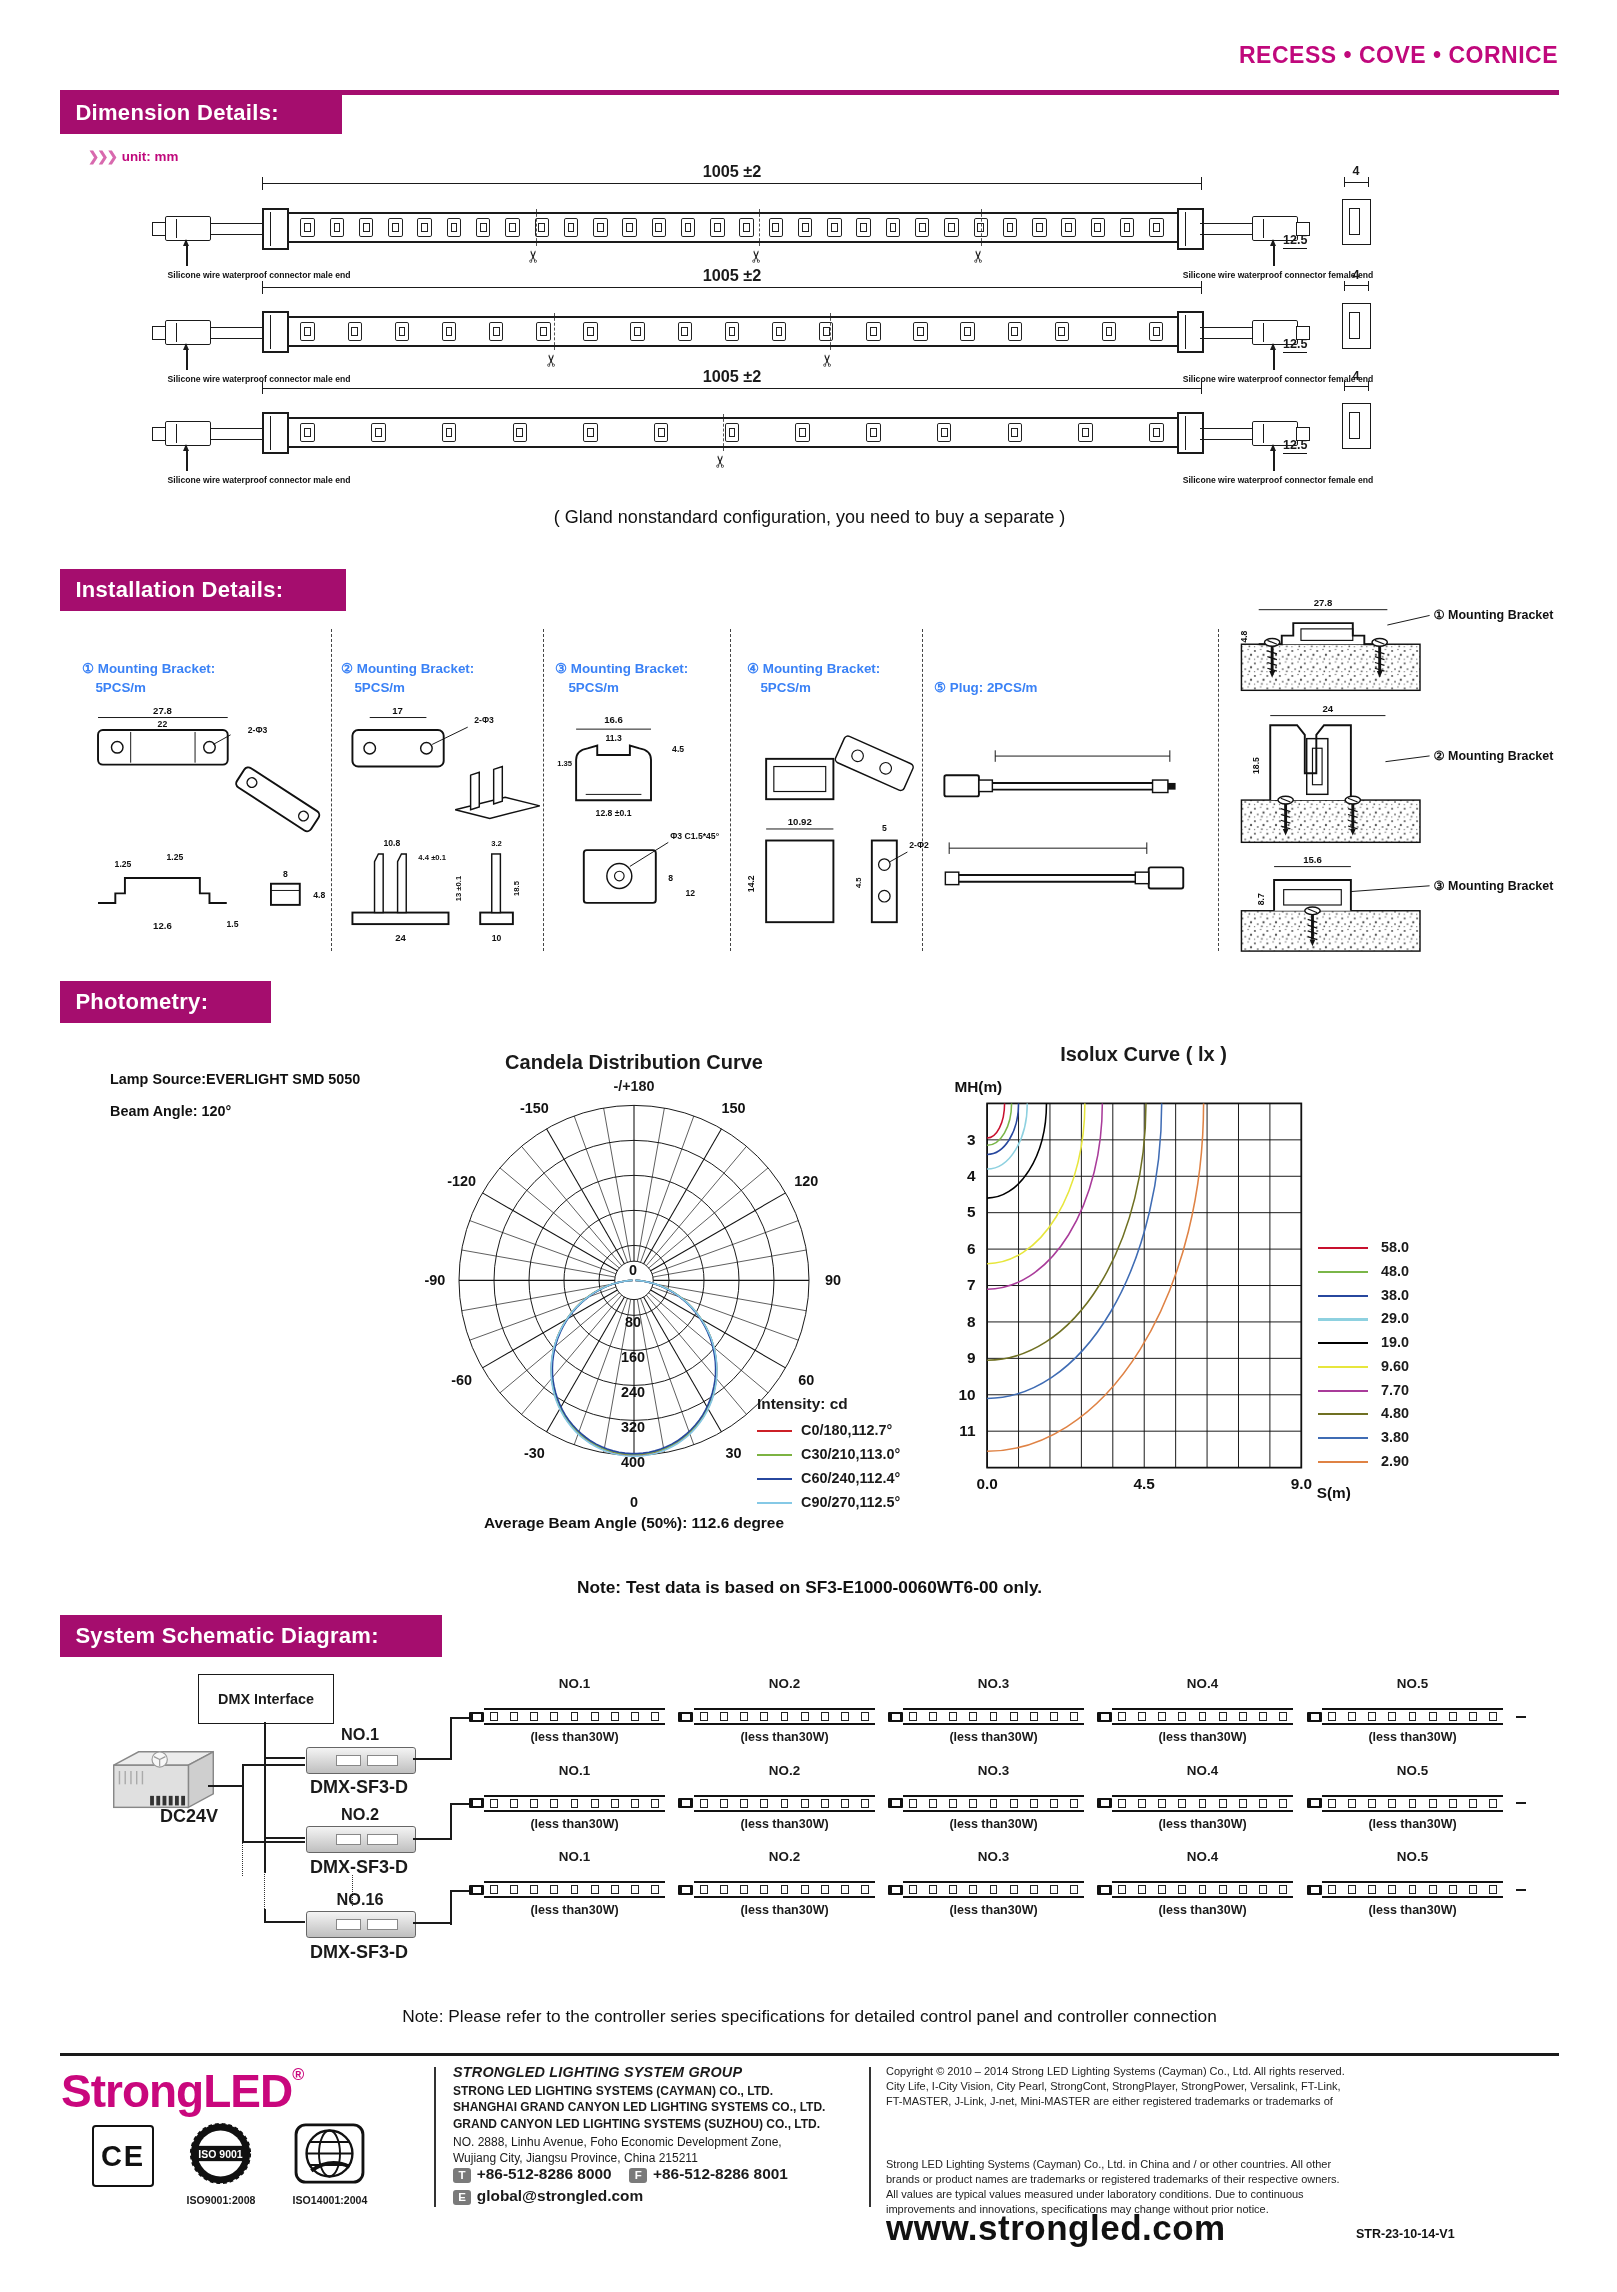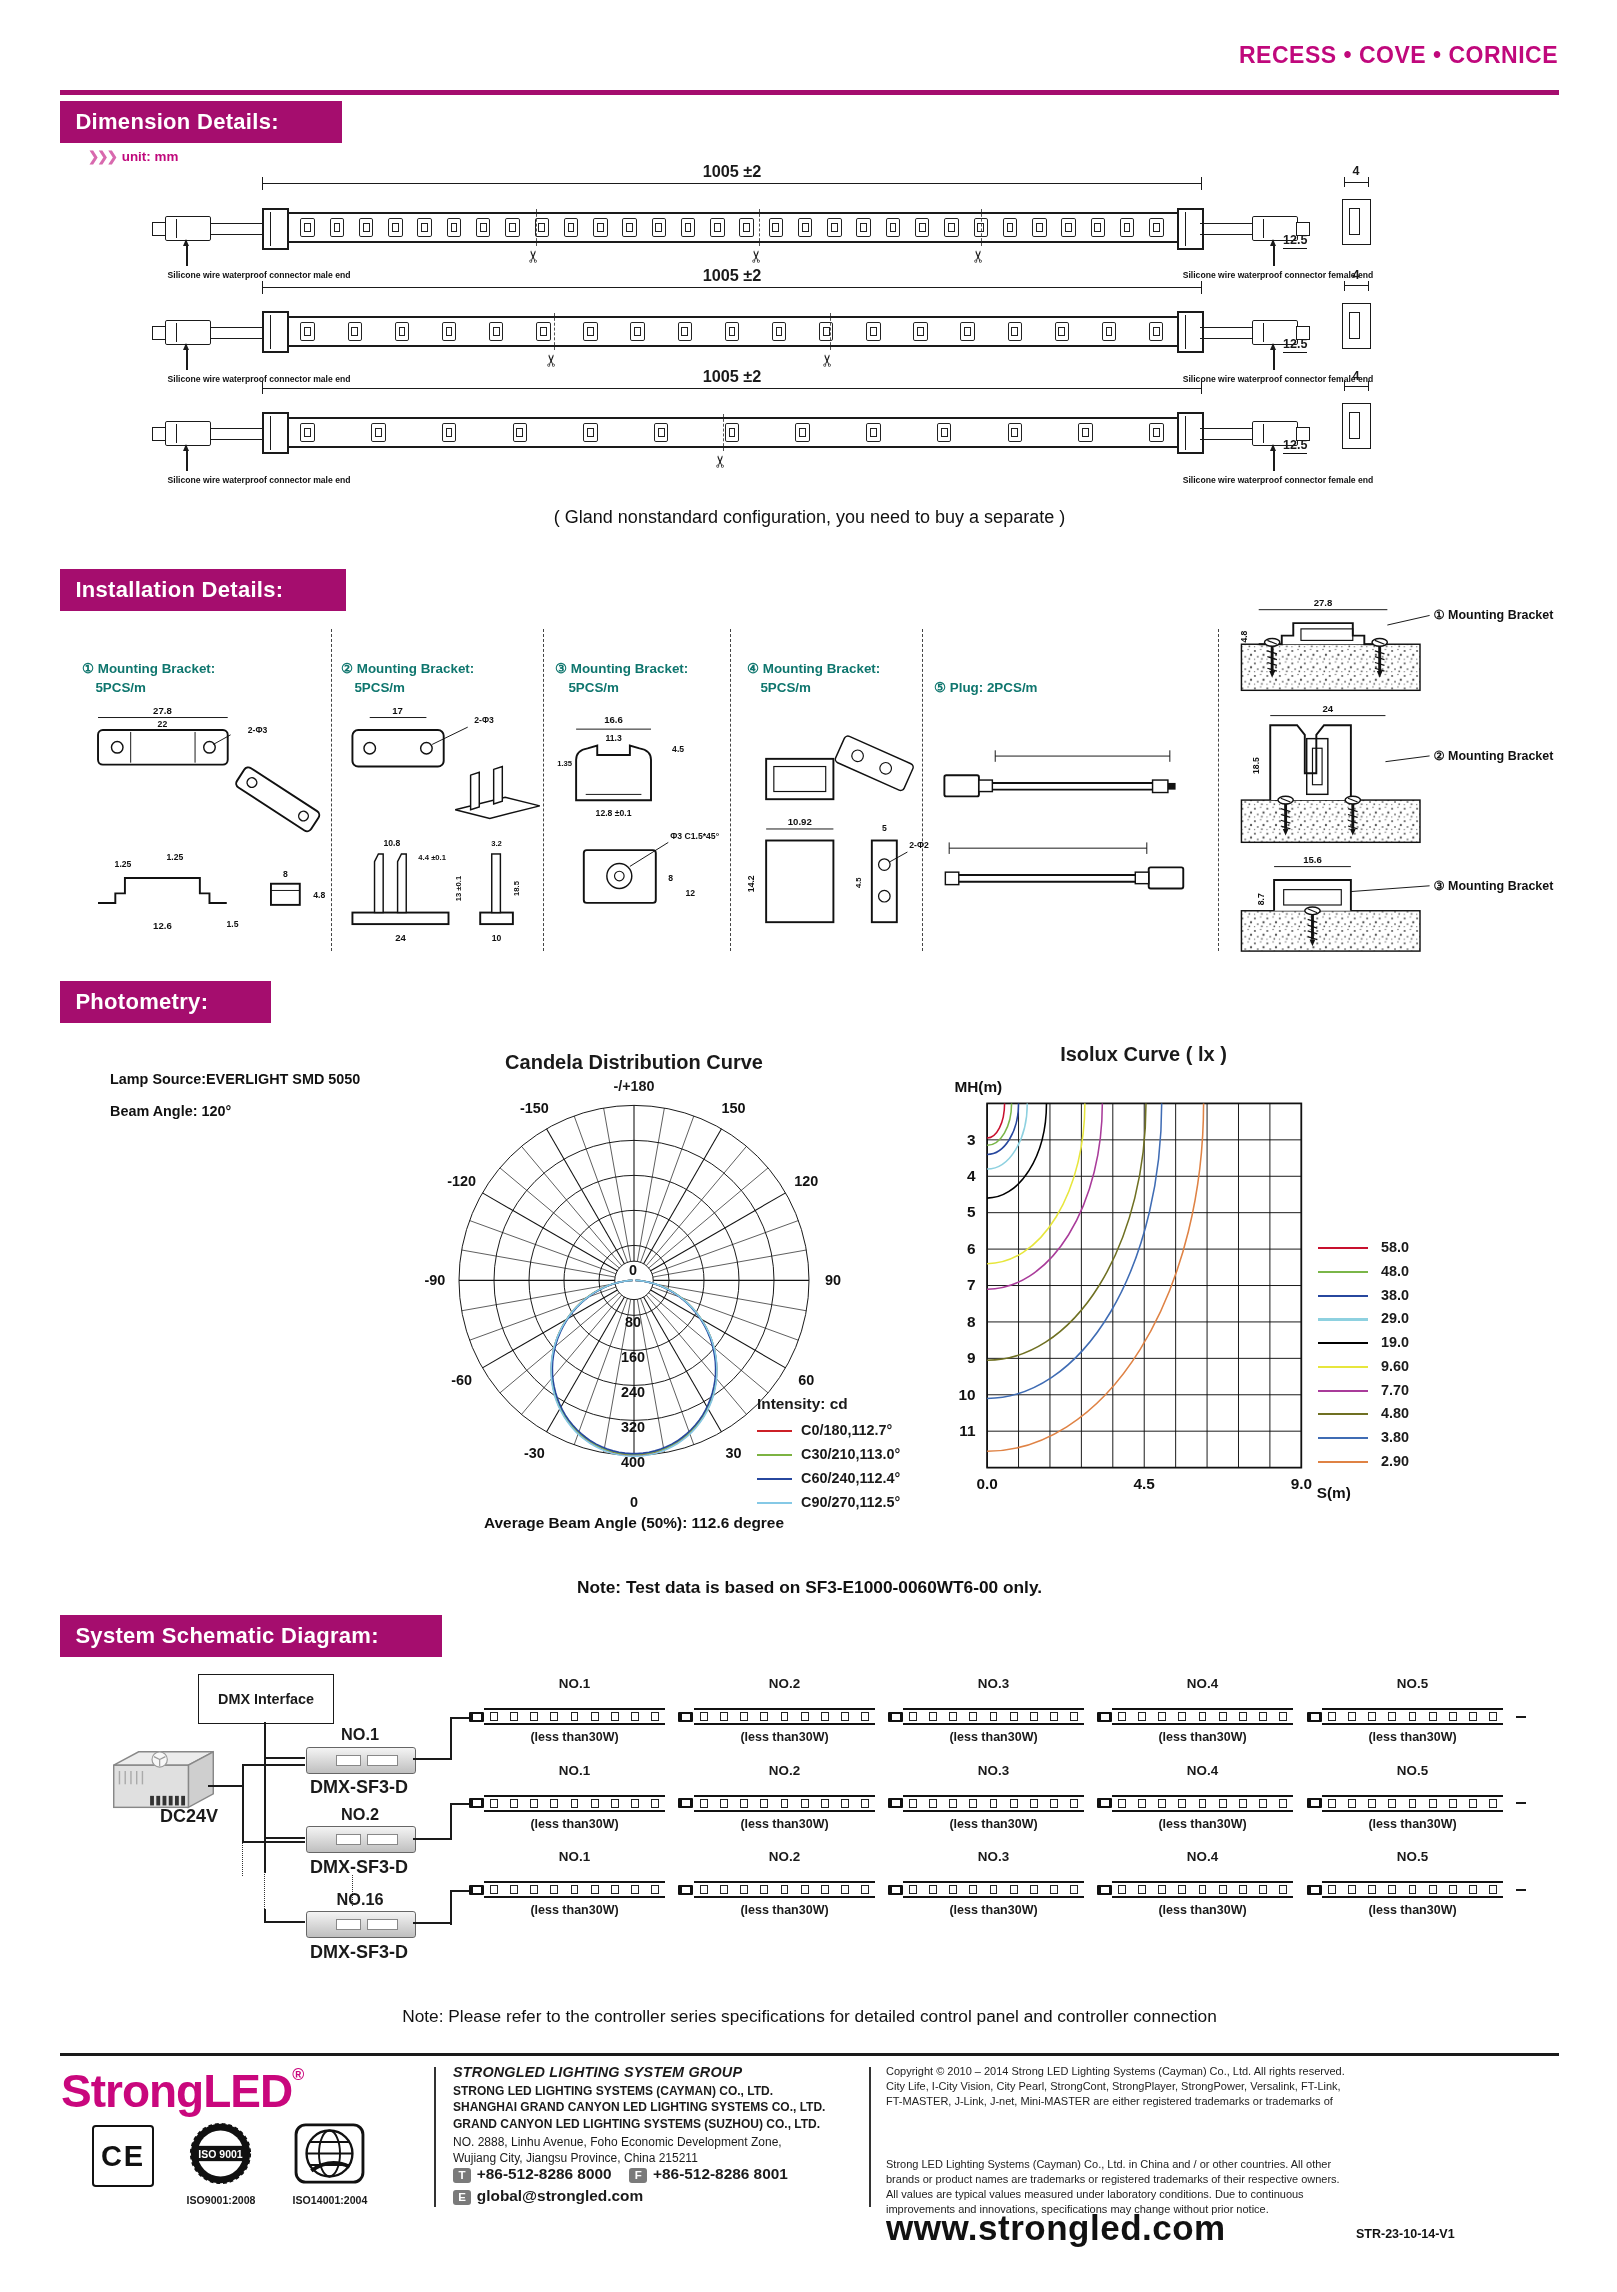--- a/index.html
+++ b/index.html
@@ -32,21 +32,21 @@
   .arrow-line{position:absolute;width:1.9px;background:#1a1a1a;}
   .arrow-head{position:absolute;width:0;height:0;border-left:3.8px solid transparent;
               border-right:3.8px solid transparent;border-bottom:7.7px solid #1a1a1a;}
   .tiny-label{position:absolute;font-weight:bold;font-size:8.6px;text-align:center;color:#111;}
   .cut{position:absolute;width:0;}
   .cutline{position:absolute;left:0;top:0;height:37px;border-left:1.4px dashed #555;}
   .scissor{position:absolute;left:-8.6px;top:38px;font-size:16.3px;transform:rotate(-90deg);color:#111;}
   .xsec{position:absolute;border:1.9px solid #1a1a1a;background:#fff;}
   .xsec i{position:absolute;left:5.8px;top:7.7px;width:9.6px;height:25px;border:1.4px solid #1a1a1a;}
   .dim-sm{position:absolute;font-weight:bold;font-size:12.5px;}
-  .col-hdr{position:absolute;font-weight:bold;font-size:13.4px;line-height:19px;color:#0f766e;}
+  .col-hdr{position:absolute;font-weight:bold;font-size:13.4px;line-height:19px;color:#3b82f6;}
   .col-hdr .qty{padding-left:13.4px;}
   .vsep-dash{position:absolute;border-left:1.9px dashed #444;}
   .chart-title{position:absolute;font-weight:bold;font-size:20px;text-align:center;}
   .pm-text{position:absolute;font-weight:bold;font-size:14.4px;color:#111;}
   .leg-row{position:absolute;height:21px;}
   .leg-line{position:absolute;top:7.7px;height:2.4px;}
   .leg-text{position:absolute;top:0;font-weight:bold;font-size:14.4px;white-space:nowrap;}
   .schem-box{position:absolute;border:1.9px solid #1a1a1a;display:flex;align-items:center;
              justify-content:center;font-size:14.4px;font-weight:bold;background:#fff;}
   .wire{position:absolute;background:#1a1a1a;}
@@ -95,21 +95,21 @@
         <circle cx="5" cy="9" r="0.9" fill="#666"></circle>
         <rect x="8.5" y="10.5" width="1.6" height="1.6" fill="#555"></rect>
         <rect x="1" y="11" width="1.2" height="1.2" fill="#777"></rect>
       </pattern>
     </defs>
   </svg>
 
   <div class="page-title">RECESS • COVE • CORNICE</div>
   <div class="rule" style="top:90px;"></div>
 
-  <div class="hdr-box" style="top:101px;">Dimension Details:</div>
+  <div class="hdr-box" style="top:92px;">Dimension Details:</div>
   <div class="unit"><span class="chev">❯❯❯</span><span>unit: mm</span></div>
 
   <div id="dimension-strips">
       <div class="dim-label" style="left:588px;top:162px;width:288px;">1005 ±2</div>
       <div class="dimline" style="left:262px;top:183px;width:940px;"></div>
       <div class="tick" style="left:262px;top:177px;height:13.4px;"></div>
       <div class="tick" style="left:1201px;top:177px;height:13.4px;"></div>
       <div class="strip-body" style="left:287px;top:212px;width:890px;height:31px;">
         <div class="led">
           <i></i>

